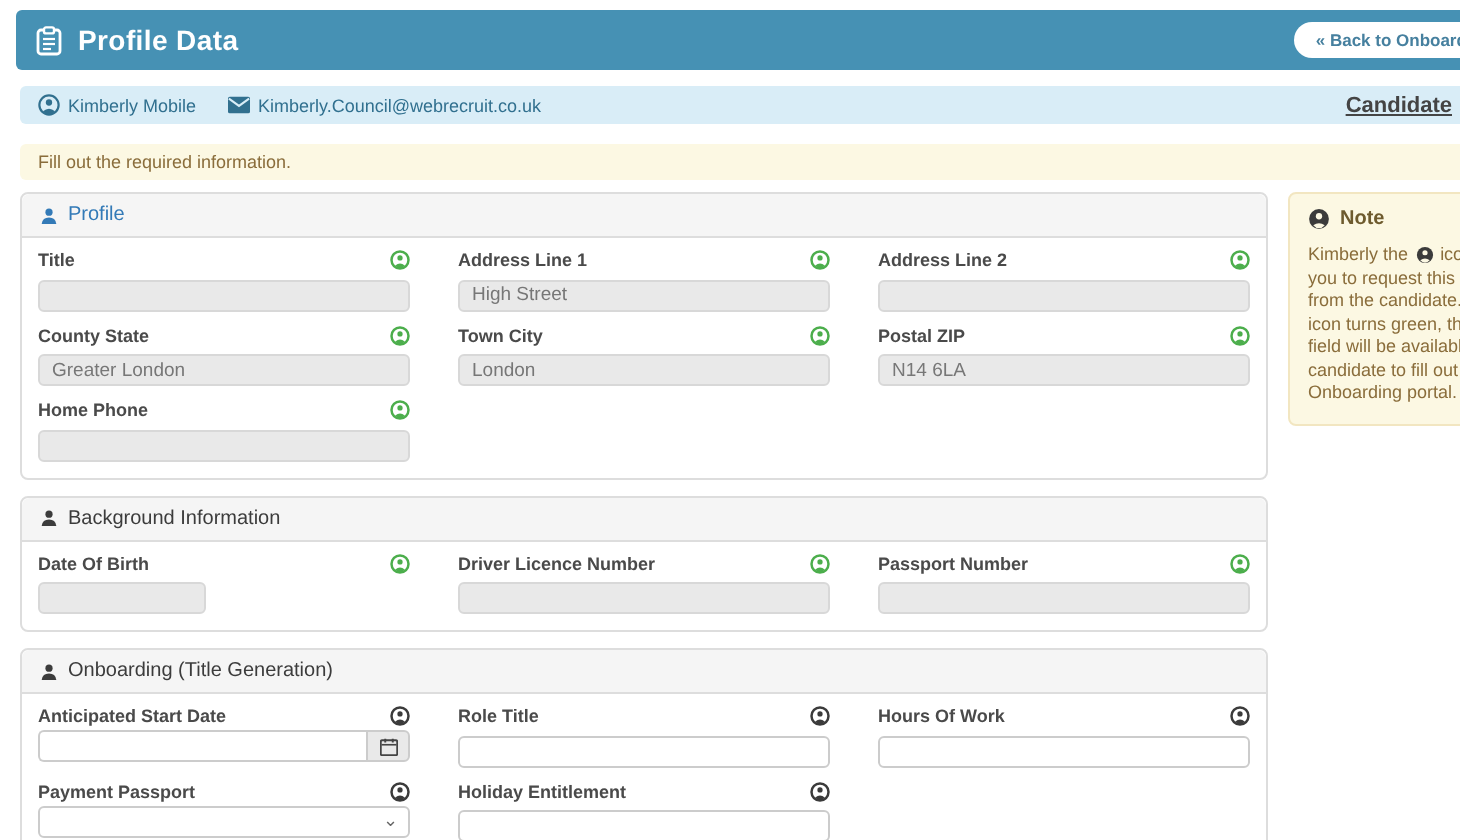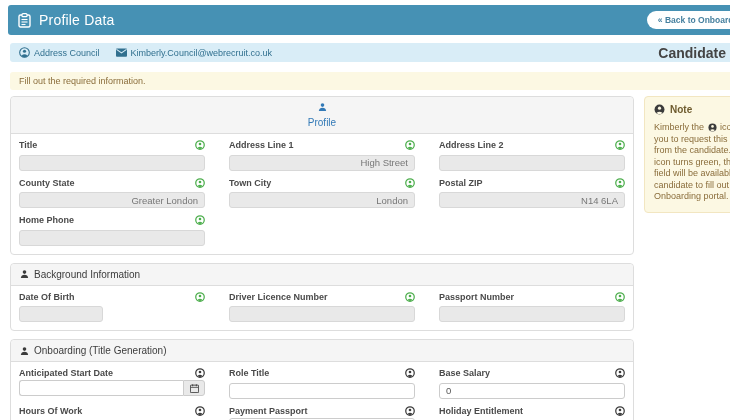--- a/index.html
+++ b/index.html
@@ -5,60 +5,60 @@
   * { margin:0; padding:0; box-sizing:border-box; }
   html,body { width:730px; height:420px; overflow:hidden; background:#fff;
     font-family:"Liberation Sans", sans-serif; }
   .page { position:relative; width:810px; height:420px; }
 
   
   .topbar { margin:5px 8px 0 8px; width:788px; height:30px; background:#4691b4;
     border-radius:3px; display:flex; align-items:center; justify-content:space-between;
     padding:0 10px; color:#fff; }
   .title-group { display:flex; align-items:center; gap:8px; }
-  .page-title { font-size:14px; font-weight:400; letter-spacing:.2px; }
+  .page-title { font-size:14px; font-weight:700; letter-spacing:.2px; }
   .back-btn { background:#fff; color:#46809f; border:none; font-size:8.5px; font-weight:600;
     padding:4px 11px; border-radius:11px; cursor:pointer; white-space:nowrap;
     font-family:"Liberation Sans", sans-serif; }
 
   
   .userbar { margin:8px 0 0 10px; width:794px; height:19px; background:#d9edf7;
     border-radius:3px; display:flex; align-items:center; gap:16px; padding:0 78px 0 9px;
     font-size:9px; color:#31708f; }
   .userbar .chunk { display:flex; align-items:center; gap:4px; }
   .userbar .spacer { flex:1; }
-  .candidate-label { font-weight:bold; color:#444; font-size:14px; }
+  .candidate-label { font-weight:bold; color:#444; font-size:11px;text-decoration:underline; }
 
   
   .alert { margin:10px 0 0 10px; width:794px; height:18px; background:#fcf8e3;
     border-radius:3px; display:flex; align-items:center; padding:0 9px;
     font-size:9px; color:#8a6d3b; }
 
   
   .main { display:flex; align-items:flex-start; margin:6px 0 0 10px; gap:10px; }
   .form-col { width:624px; display:flex; flex-direction:column; gap:8px; }
 
   .panel { background:#fff; border:1px solid #ddd; border-radius:4px; }
   .phead { background:#f5f5f5; border-bottom:1px solid #ddd; border-radius:4px 4px 0 0;
     padding:5px 9px; font-size:10px; display:flex; align-items:center; gap:5px; color:#3c3c3c; }
-  .phead.link { color:#337ab7;flex-direction:column; }
+  .phead.link { color:#337ab7; }
   .phead .sicon { display:inline-flex; }
   .pbody { padding:6px 8px 8px 8px; display:grid; grid-template-columns:repeat(3,1fr);
     column-gap:24px; row-gap:7px; }
 
   .fhead { display:flex; align-items:center; justify-content:space-between; margin-bottom:2px; }
   .flabel { font-size:9px; font-weight:bold; color:#4a4a4a; }
   .ricon { display:inline-flex; cursor:pointer; line-height:0; }
   .ricon.green { color:#4cae4c; }
   .ricon.dark  { color:#3b3b3b; }
 
   .inp { width:100%; height:16px; border:1px solid #ccc; border-radius:3px;
     font-size:9.5px; color:#555; padding:0 6px; background:#fff;
     font-family:"Liberation Sans", sans-serif; }
-  .inp.dis { background:#e9e9e9; border-color:#d8d8d8; color:#777;text-align:right; }
+  .inp.dis { background:#e9e9e9; border-color:#d8d8d8; color:#777; }
   .inp.short { width:45%; }
 
   .igroup { display:flex; width:100%; }
   .igroup .inp { border-radius:3px 0 0 3px; border-right:none; flex:1; }
   .addon { width:22px; height:16px; background:#e9e9e9; border:1px solid #ccc;
     border-radius:0 3px 3px 0; display:flex; align-items:center; justify-content:center;
     cursor:pointer; color:#444; }
 
   .sel { position:relative; width:100%; height:16px; border:1px solid #ccc; border-radius:3px;
     background:#fff; cursor:pointer; }
@@ -97,21 +97,21 @@
 
   <div class="userbar">
     <span class="chunk">
       <span>
         <svg width="11" height="11" viewBox="0 0 16 16">
             <circle cx="8" cy="8" r="7" fill="none" stroke="#31708f" stroke-width="1.6"></circle>
             <circle cx="8" cy="6.2" r="2.3" fill="#31708f"></circle>
             <path d="M3.6 12.6 Q8 8.8 12.4 12.6 Q10.5 14.9 8 14.9 Q5.5 14.9 3.6 12.6 Z" fill="#31708f"></path>
           </svg>
       </span>
-      <span>Address Council</span>
+      <span>Kimberly Mobile</span>
     </span>
     <span class="chunk">
       <span>
         <svg width="11" height="9" viewBox="0 0 12 9">
             <rect x="0" y="0" width="12" height="9" rx="1" fill="#31708f"></rect>
             <path d="M0.5 1 L6 5 L11.5 1" fill="none" stroke="#d9edf7" stroke-width="1.1"></path>
           </svg>
       </span>
       <span>Kimberly.Council@webrecruit.co.uk</span>
     </span>
@@ -322,33 +322,20 @@
               <span class="flabel">Role Title</span>
               <span class="ricon dark">
                   <svg width="10" height="10" viewBox="0 0 16 16">
                     <circle cx="8" cy="8" r="6.8" fill="none" stroke="currentColor" stroke-width="2"></circle>
                     <circle cx="8" cy="6.3" r="2.1" fill="currentColor"></circle>
                     <path d="M4.2 12.3 Q8 9.4 11.8 12.3 Q10.2 14.5 8 14.5 Q5.8 14.5 4.2 12.3 Z" fill="currentColor"></path>
                   </svg>
                 </span>
             </div>
             <input class="inp" value="" style="">
-          </div>
-          <div class="field">
-            <div class="fhead">
-              <span class="flabel">Base Salary</span>
-              <span class="ricon dark">
-                  <svg width="10" height="10" viewBox="0 0 16 16">
-                    <circle cx="8" cy="8" r="6.8" fill="none" stroke="currentColor" stroke-width="2"></circle>
-                    <circle cx="8" cy="6.3" r="2.1" fill="currentColor"></circle>
-                    <path d="M4.2 12.3 Q8 9.4 11.8 12.3 Q10.2 14.5 8 14.5 Q5.8 14.5 4.2 12.3 Z" fill="currentColor"></path>
-                  </svg>
-                </span>
-            </div>
-            <input class="inp" value="0" style="">
           </div>
           <div class="field">
             <div class="fhead">
               <span class="flabel">Hours Of Work</span>
               <span class="ricon dark">
                   <svg width="10" height="10" viewBox="0 0 16 16">
                     <circle cx="8" cy="8" r="6.8" fill="none" stroke="currentColor" stroke-width="2"></circle>
                     <circle cx="8" cy="6.3" r="2.1" fill="currentColor"></circle>
                     <path d="M4.2 12.3 Q8 9.4 11.8 12.3 Q10.2 14.5 8 14.5 Q5.8 14.5 4.2 12.3 Z" fill="currentColor"></path>
                   </svg>

